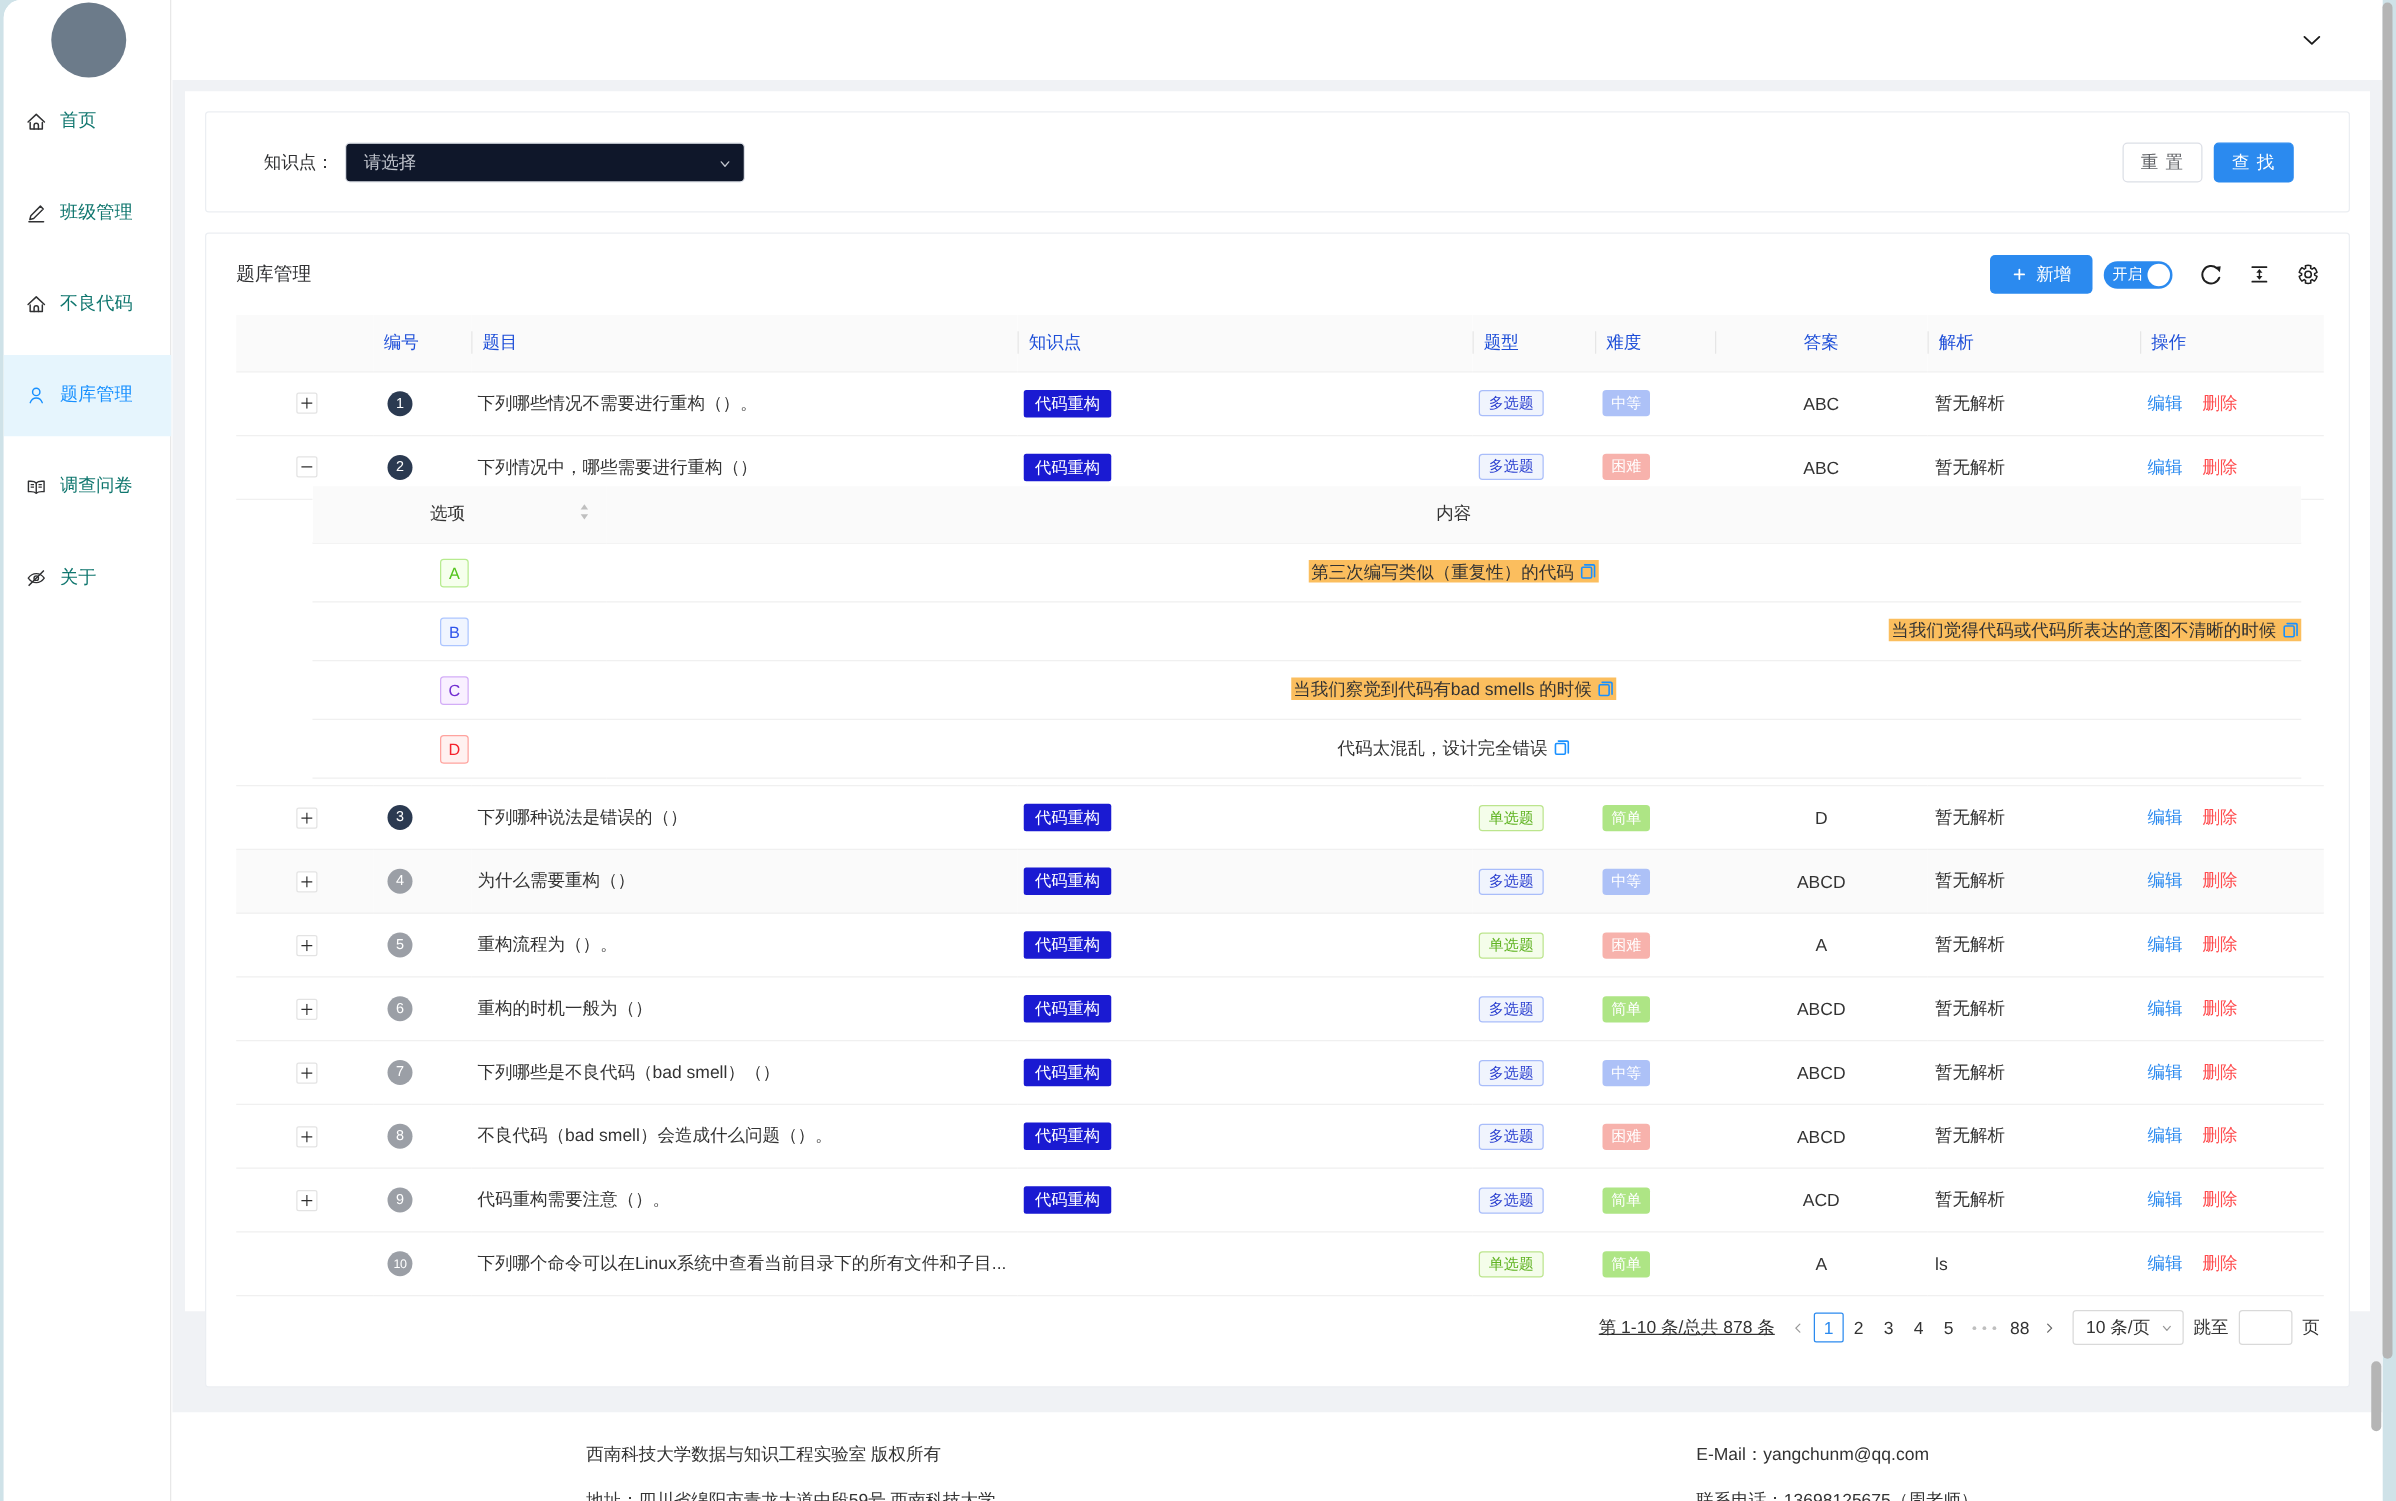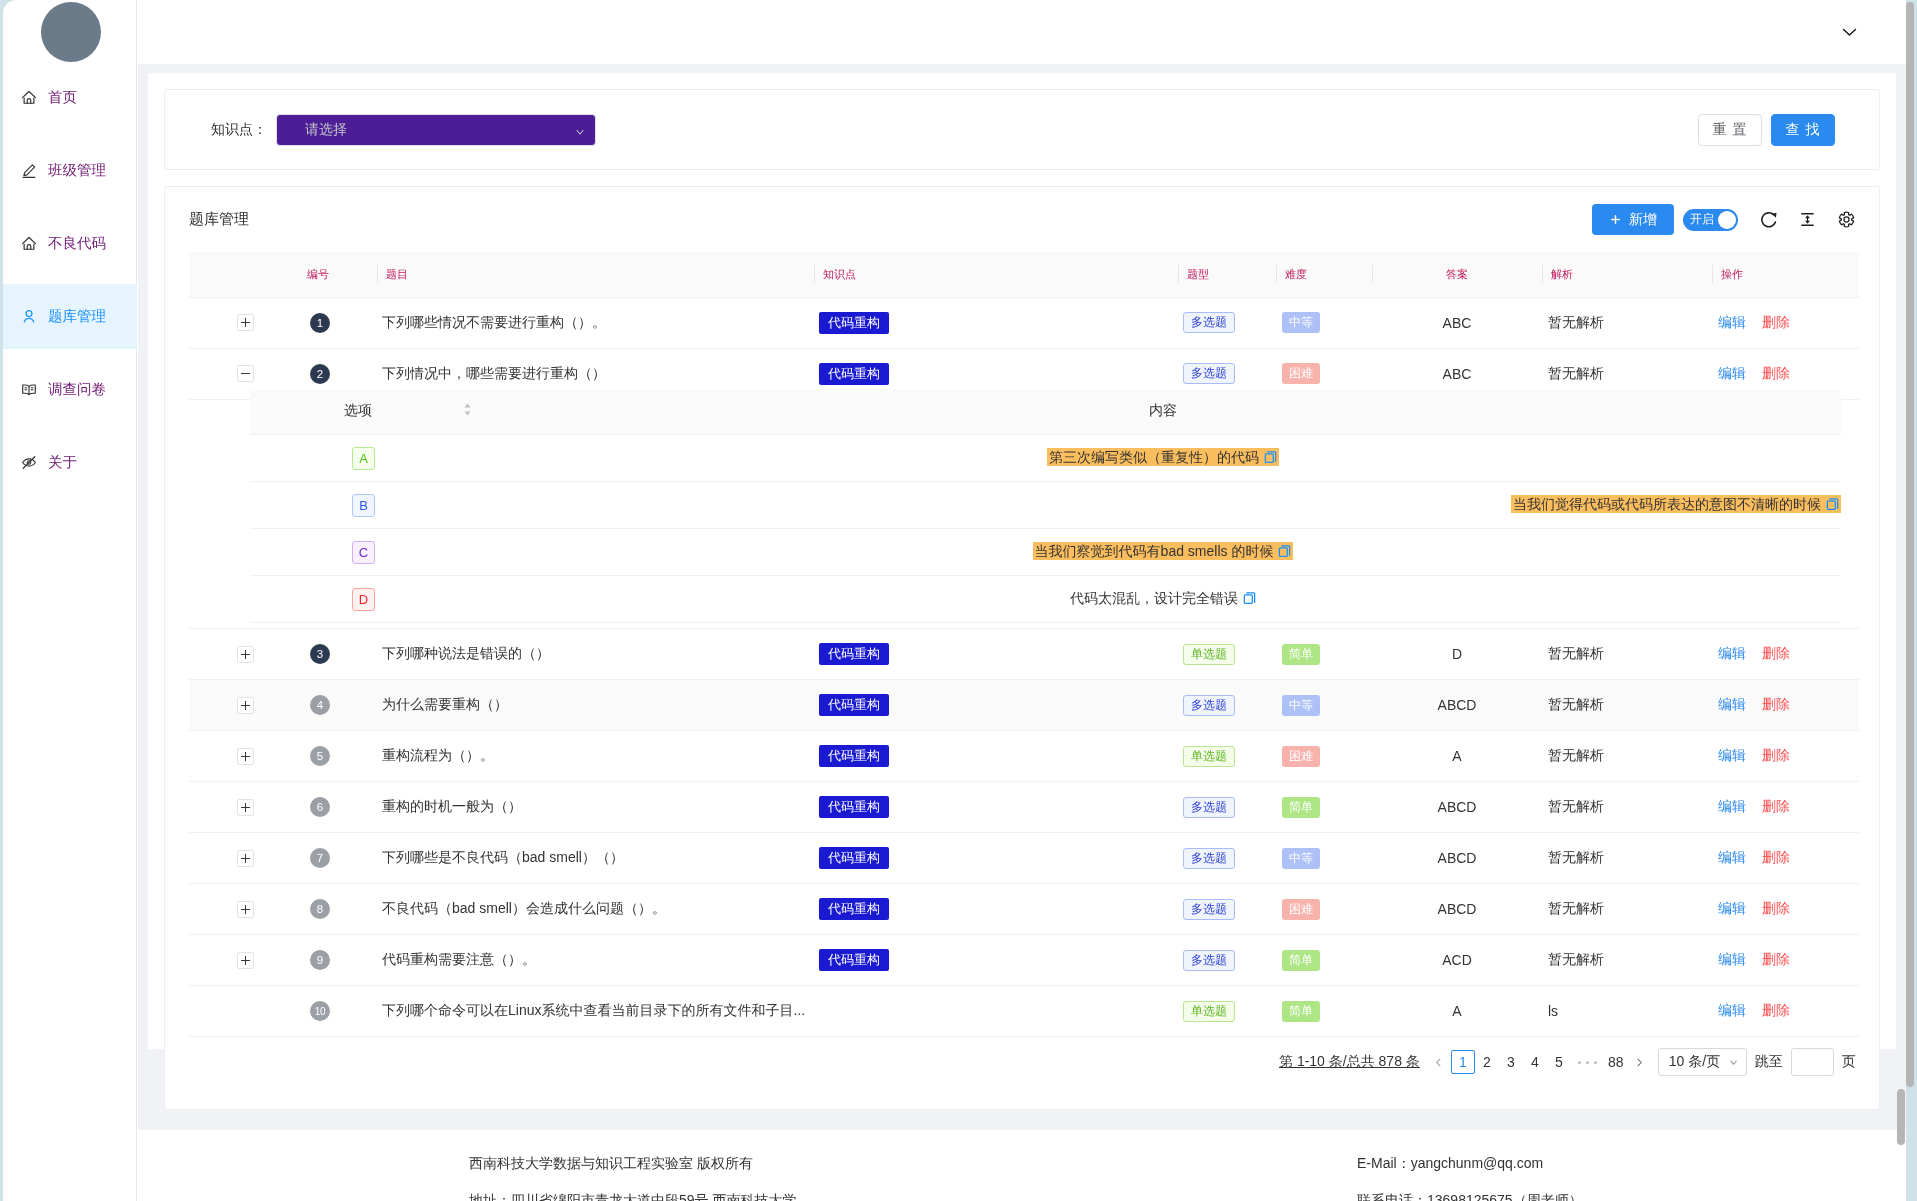--- a/index.html
+++ b/index.html
@@ -13,21 +13,21 @@
   .page { position:absolute; left:3px; top:0; width:1903px; height:1201px;
           background:#fff; border-top-left-radius:14px; overflow:hidden; }
 
   
   .sidebar { position:absolute; left:-3px; top:0; width:137px; height:1201px;
              background:#fff; border-right:1px solid #e8e8e8; }
   .avatar { position:absolute; left:41px; top:2px; width:60px; height:60px;
             border-radius:50%; background:#6c7b8a; }
   .nav { position:absolute; left:3px; top:65px; width:134px; }
   .nav-item { position:relative; height:65px; display:flex; align-items:center;
-              padding-left:18px; font-size:14.5px; color:#701a75; cursor:pointer;
+              padding-left:18px; font-size:14.5px; color:#0f766e; cursor:pointer;
               margin-bottom:8px; }
   .nav-item.active { background:#e6f5fd; color:#1890ff; }
   .nav-ico { width:16px; height:16px; margin-right:11px; display:inline-flex;
              align-items:center; justify-content:center; flex:0 0 16px; }
   .nav-ico svg { display:block; }
   .nav-label { line-height:1; }
 
   
   .main { position:absolute; left:135px; top:0; right:0; height:1201px; background:#fff; }
   .topbar { position:absolute; left:0; top:0; right:0; height:64px; background:#fff; }
@@ -36,21 +36,21 @@
 
   .content { position:absolute; left:0; top:64px; right:0; height:1066px; background:#f0f2f5;
              padding:9px 10px 0 10px; }
   .content-inner { background:#fff; width:100%; height:976px; padding:16px 16px 0 16px; }
 
   
   .card { border:1px solid #ebeef2; border-radius:3px; background:#fff; }
   .search-card { height:81px; display:flex; align-items:center; padding:0 20px 0 46px; }
   .form-label { font-size:14px; color:#303133; margin-right:9px; }
   .select { width:320px; height:32px; border:1px solid #dcdfe6; border-radius:4px;
-            display:flex; align-items:center; padding:0 28px; position:relative; background:#4c1d95; }
+            display:flex; align-items:center; padding:0 14px; position:relative; background:#0f172a; }
   .select .ph { font-size:14px; color:#c0c4cc; }
   .select .chev { position:absolute; right:9px; top:50%; transform:translateY(-50%);
                   width:12px; height:12px; }
   .search-actions { margin-left:auto; display:flex; gap:9px; margin-right:24px; }
   .btn { height:32px; width:64px; border-radius:4px; font-size:14px; display:inline-flex;
          align-items:center; justify-content:center; cursor:pointer; }
   .btn-default { background:#fff; border:1px solid #dcdfe6; color:#606266; letter-spacing:1px; }
   .btn-primary { background:#2b8aef; border:1px solid #2b8aef; color:#fff; letter-spacing:1px; }
 
   
@@ -64,21 +64,21 @@
   .switch { margin-left:9px; width:55px; height:22px; border-radius:11px; background:#2b8aef;
             display:flex; align-items:center; position:relative; cursor:pointer; }
   .switch .lbl { color:#fff; font-size:12px; margin-left:7px; }
   .switch .knob { position:absolute; right:2px; top:2px; width:18px; height:18px;
                   border-radius:50%; background:#fff; }
   .tool-ico { margin-left:22px; width:17px; height:17px; display:flex;
               align-items:center; justify-content:center; cursor:pointer; }
 
   .tbl-wrap { padding:0 24px; }
   table { border-collapse:collapse; width:100%; table-layout:fixed; }
-  thead th { background:#fafafa; height:45px; font-weight:400; font-size:11px; color:#be185d;
+  thead th { background:#fafafa; height:45px; font-weight:400; font-size:14px; color:#1d4ed8;
              text-align:left; padding:0; border-bottom:1px solid #f0f0f0; vertical-align:middle;
              position:relative; }
   thead th.ctr { text-align:center; }
   thead th.sep::before { content:""; position:absolute; left:0; top:50%; transform:translateY(-50%);
                          width:1px; height:18px; background:#e6e6e6; }
   tbody td { height:51px; font-size:14px; color:#333; padding:0;
              border-bottom:1px solid #f0f0f0; vertical-align:middle; }
   .row-alt td { background:#fafafa; }
 
   .exp-btn { width:17px; height:17px; border:1px solid #e3e3e3; border-radius:2px;

